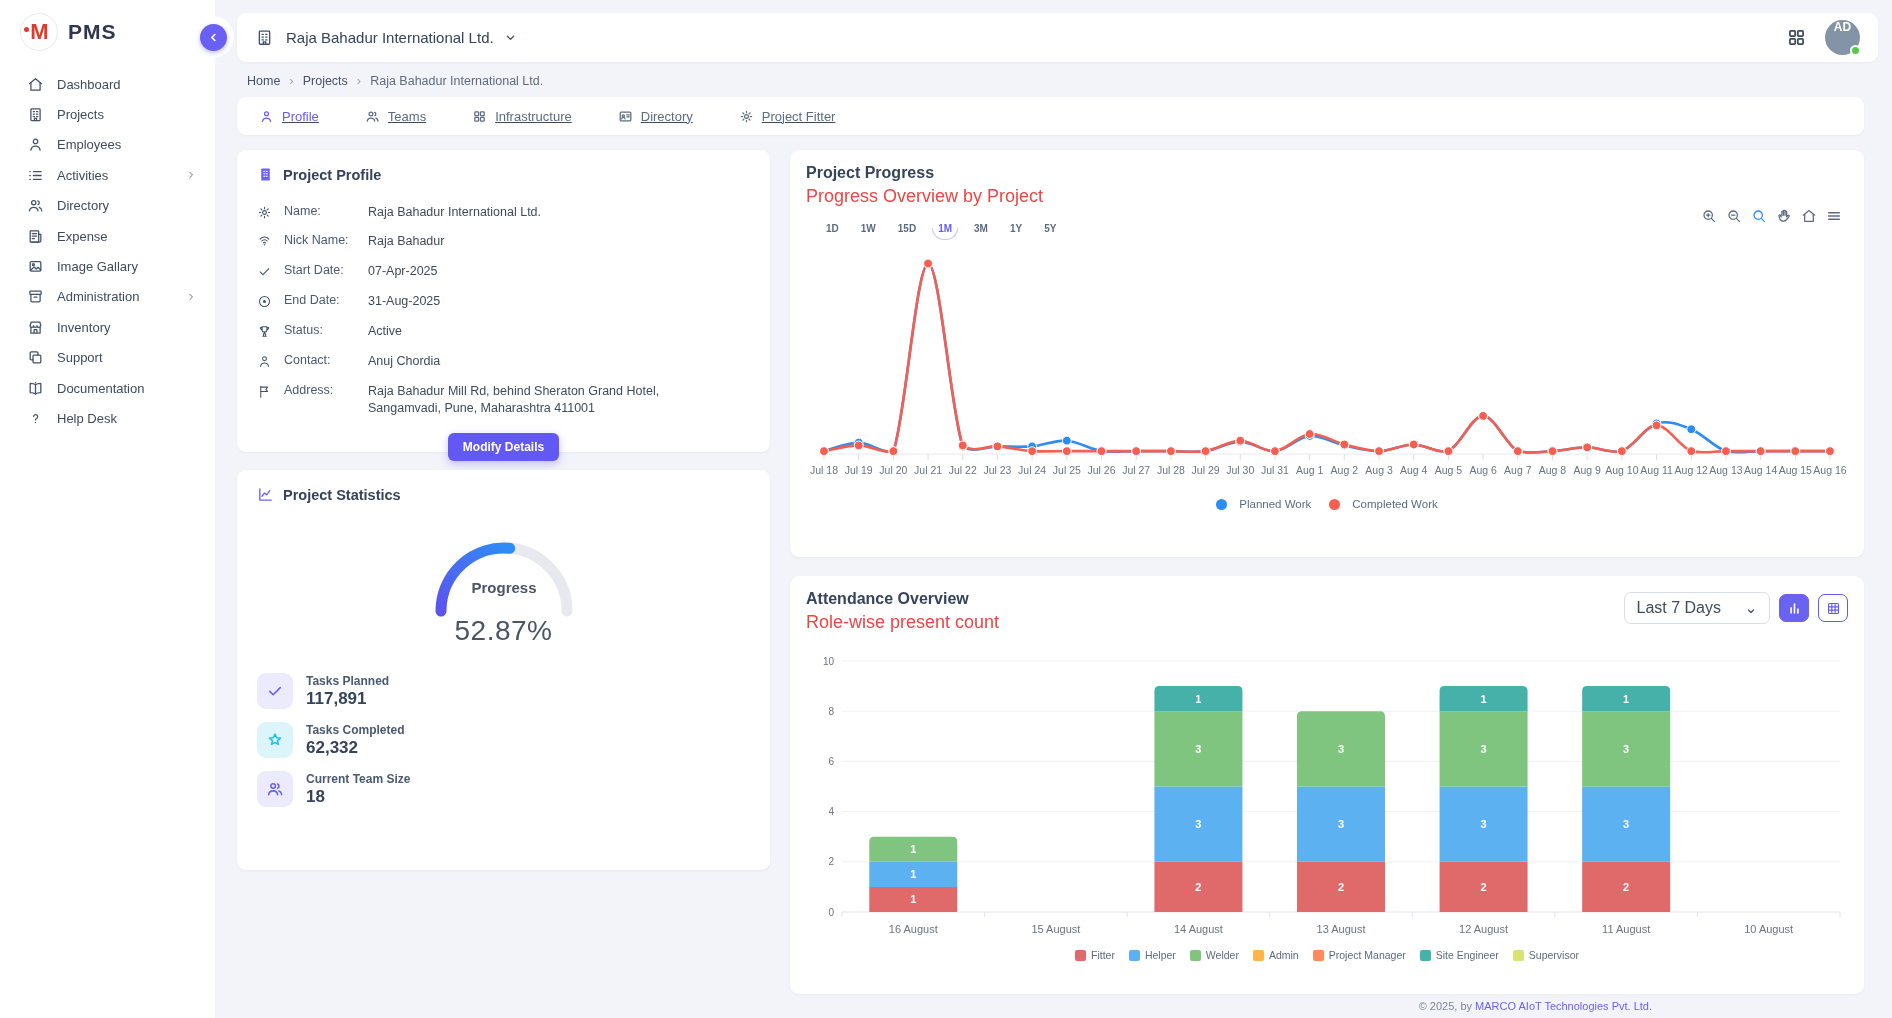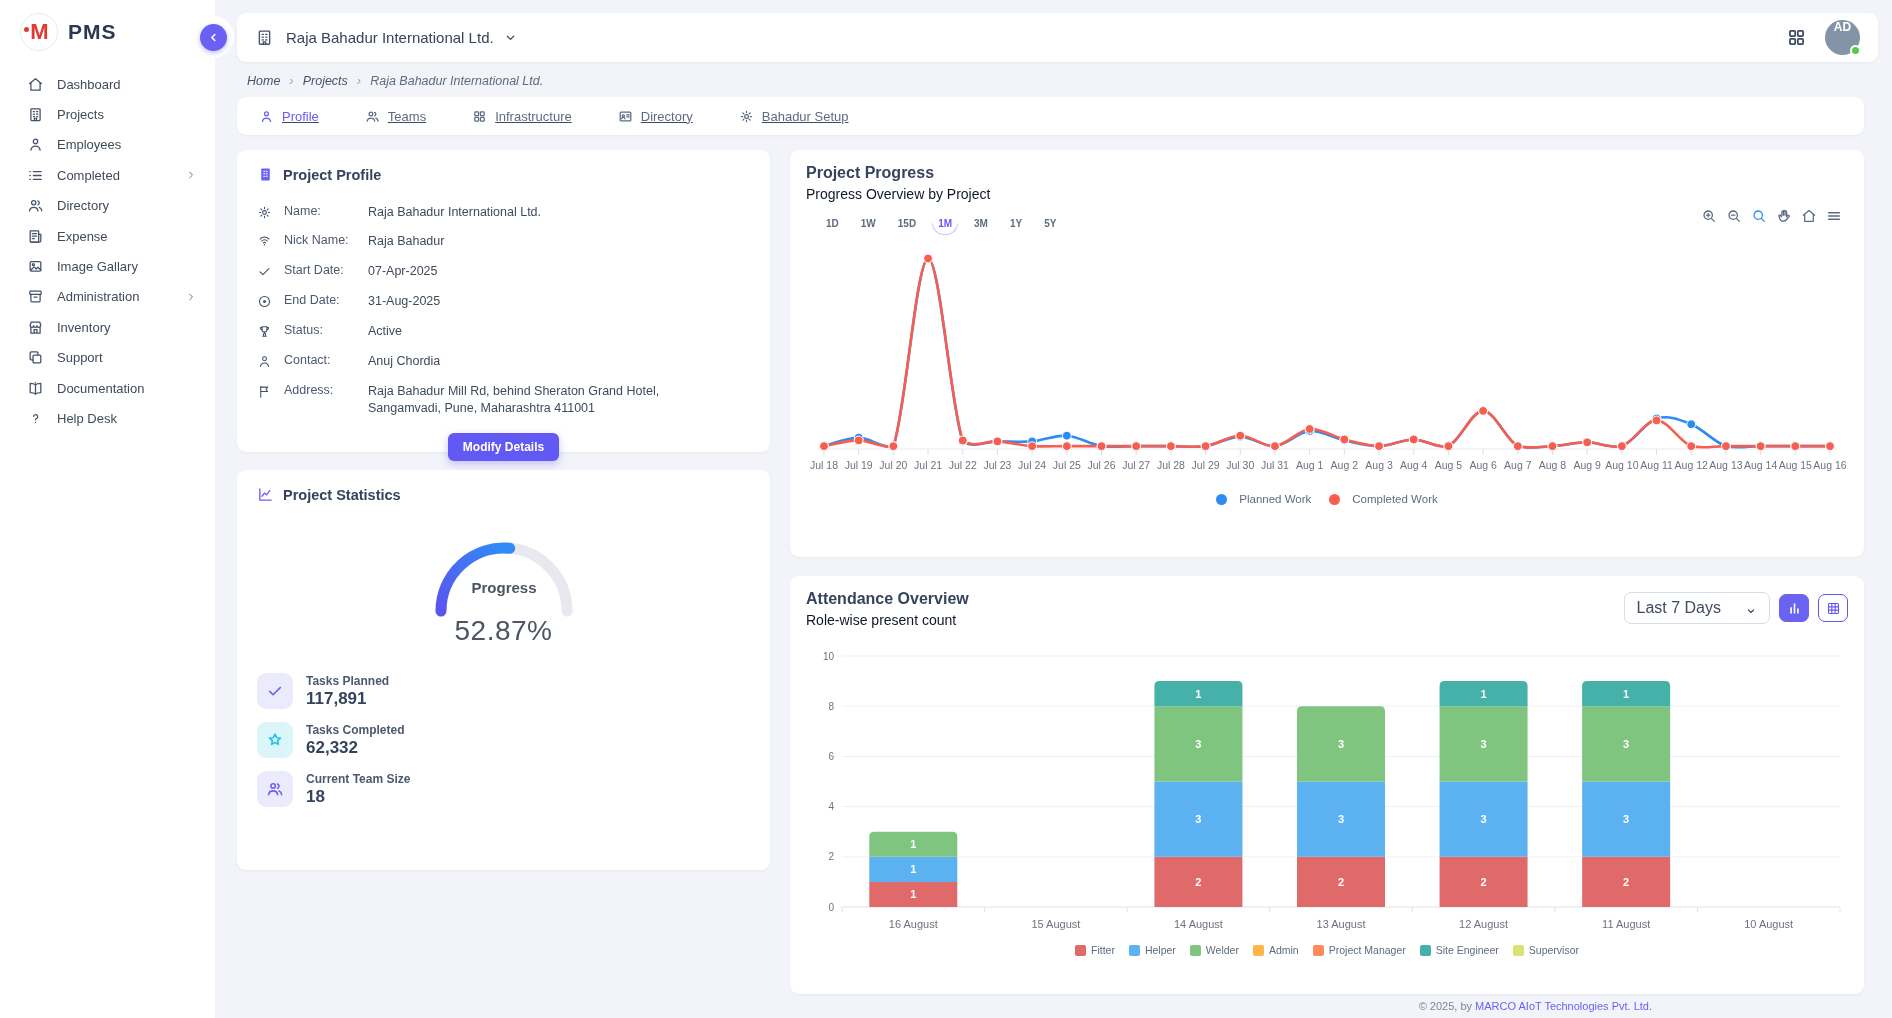--- a/index.html
+++ b/index.html
@@ -31,21 +31,21 @@
 
   .topbar { height:49px; display:flex; align-items:center; padding:0 18px; margin-right:-14px; }
   .topbar .ttl-ic { width:19px; height:19px; color:#44526b; margin-right:12px; }
   .topbar-title { font-size:15px; color:#37435a; font-weight:500; }
   .topbar .chev { width:15px; height:15px; color:#44526b; margin-left:9px; cursor:pointer; }
   .topbar-right { margin-left:auto; display:flex; align-items:center; gap:18px; }
   .apps-btn { width:21px; height:21px; color:#3c4a5e; background:none; border:none; cursor:pointer; }
   .avatar { position:relative; width:35px; height:35px; border-radius:50%; background:#8494a7; color:#fff; font-size:12px; font-weight:700; display:flex; align-items:flex-start; justify-content:center; cursor:pointer; }
   .avatar .dot { position:absolute; right:-1px; bottom:-1px; width:11px; height:11px; border-radius:50%; background:#56ca45; border:2px solid #fff; }
 
-  .breadcrumb { display:flex; align-items:center; gap:9px; padding:11px 4px 9px 10px; font-size:12.5px; color:#44526b;font-style:italic; }
+  .breadcrumb { display:flex; align-items:center; gap:9px; padding:11px 4px 9px 10px; font-size:12.5px; color:#44526b; }
   .breadcrumb .sep { color:#9aa5b5; font-size:13px; }
   .breadcrumb .bc { cursor:pointer; }
   .breadcrumb .bc.last { color:#5d6b80; cursor:default; }
 
   .tabbar { height:38px; display:flex; align-items:center; gap:46px; padding:0 22px; margin-bottom:15px;text-decoration:underline; }
   .tab { display:flex; align-items:center; gap:8px; font-size:13px; color:#5d6b80; cursor:pointer; height:100%; }
   .tab .ic { width:15px; height:15px; }
   .tab.active { color:#665cf3; font-weight:500; }
 
   .content-grid { display:flex; gap:20px; }
@@ -73,21 +73,21 @@
   .stat-ic { width:36px; height:36px; border-radius:9px; display:flex; align-items:center; justify-content:center; }
   .stat-ic svg { width:18px; height:18px; }
   .stat-ic.purple { background:#eceafd; color:#6a60f4; }
   .stat-ic.cyan { background:#dcf5fb; color:#21c2e8; }
   .stat-label { font-size:12px; font-weight:700; color:#4b5970; }
   .stat-value { font-size:17px; font-weight:600; color:#36435c; margin-top:1px; }
 
   
   .progress-card { height:407px; padding:14px 16px; position:relative; }
   .pc-title { font-size:16px; font-weight:700; color:#36435c; }
-  .pc-sub { font-size:14px; color:#0f172a; margin-top:4px; }
+  .pc-sub { font-size:18px; color:#ef4444; margin-top:4px; }
   .range-row { display:flex; gap:6px; margin-top:12px; margin-left:12px; }
   .range-btn { position:relative; background:none; border:none; font-size:10px; font-weight:700; color:#5d6b80; padding:4px 8px; cursor:pointer; font-family:"Liberation Sans",sans-serif; }
   .range-btn.active { color:#665cf3; }
   .range-btn.active::after { content:""; position:absolute; left:2px; right:2px; top:45%; bottom:-2px; border:1px solid #c9c5fa; border-top-color:transparent; border-radius:0 0 14px 14px; }
   .chart-toolbar { position:absolute; right:22px; top:58px; display:flex; gap:9px; align-items:center; }
   .chart-toolbar .tb { width:16px; height:16px; color:#5d6b80; cursor:pointer; background:none; border:none; padding:0; }
   .chart-toolbar .tb.active { color:#2b8cf4; }
   .line-legend { display:flex; justify-content:center; gap:18px; margin-top:4px; }
   .lg-item { display:flex; align-items:center; gap:12px; font-size:11.5px; color:#5d6b80; cursor:pointer; }
   .lg-dot { width:11px; height:11px; border-radius:50%; }
@@ -136,21 +136,21 @@
         <svg viewBox="0 0 24 24" fill="none" stroke="currentColor" stroke-width="1.8" stroke-linecap="round" stroke-linejoin="round" class="ic">
           <circle cx="12" cy="7.6" r="3.1"></circle>
           <path d="M5.5 20c.6-3.7 3.2-5.6 6.5-5.6s5.9 1.9 6.5 5.6"></path>
         </svg>
         <span class="lbl">Employees</span>
       </div>
       <div class="side-item">
         <svg viewBox="0 0 24 24" fill="none" stroke="currentColor" stroke-width="1.8" stroke-linecap="round" stroke-linejoin="round" class="ic">
           <path d="M9 6.5h11M9 12h11M9 17.5h11M4 6.5h.6M4 12h.6M4 17.5h.6"></path>
         </svg>
-        <span class="lbl">Completed</span>
+        <span class="lbl">Activities</span>
         <svg viewBox="0 0 24 24" fill="none" stroke="currentColor" stroke-width="2" stroke-linecap="round" stroke-linejoin="round" class="sub-arrow">
           <path d="M9.5 6.5 15 12l-5.5 5.5"></path>
         </svg>
       </div>
       <div class="side-item">
         <svg viewBox="0 0 24 24" fill="none" stroke="currentColor" stroke-width="1.8" stroke-linecap="round" stroke-linejoin="round" class="ic">
           <circle cx="9.5" cy="8" r="3"></circle>
           <path d="M3.5 19.5c.5-3.3 2.8-5 6-5s5.5 1.7 6 5"></path>
           <path d="M15.3 5.4a3 3 0 0 1 .2 5.6M17.3 14.6c2.1.7 3.3 2.3 3.6 4.9"></path>
         </svg>
@@ -287,21 +287,21 @@
           <circle cx="8.5" cy="11" r="1.8"></circle>
           <path d="M5.8 15.8c.4-1.6 1.4-2.4 2.7-2.4s2.3.8 2.7 2.4M14 9.5h4M14 12.5h4"></path>
         </svg>
         <span>Directory</span>
       </div>
       <div class="tab">
         <svg viewBox="0 0 24 24" fill="none" stroke="currentColor" stroke-width="2" stroke-linecap="round" stroke-linejoin="round" class="ic">
           <circle cx="12" cy="12" r="3"></circle>
           <path d="M12 3.8v2.1M12 18.1v2.1M3.8 12h2.1M18.1 12h2.1M6.2 6.2l1.5 1.5M16.3 16.3l1.5 1.5M17.8 6.2l-1.5 1.5M7.7 16.3l-1.5 1.5"></path>
         </svg>
-        <span>Bahadur Setup</span>
+        <span>Project Fitter</span>
       </div>
     </div>
 
   <div class="content-grid">
     <div class="col-left">
       <section class="card profile-card">
         <div class="card-title-row">
           <svg class="ic" viewBox="0 0 24 24">
               <rect x="6" y="3.5" width="12" height="17" rx="1.2" fill="currentColor"></rect>
               <path d="M9.5 7.5h1.6M13 7.5h1.6M9.5 11h1.6M13 11h1.6M9.5 14.5h1.6M13 14.5h1.6" stroke="#fff" stroke-width="1.4" stroke-linecap="round"></path>

